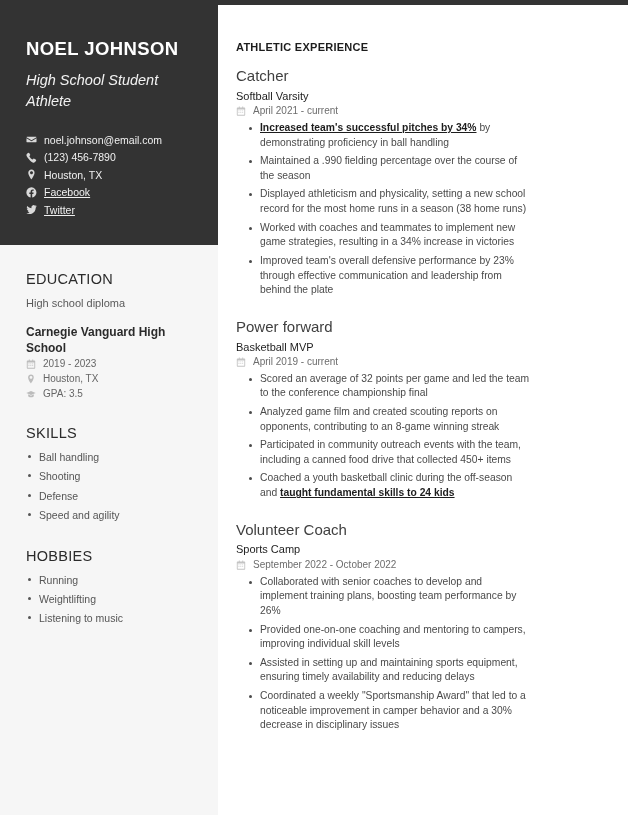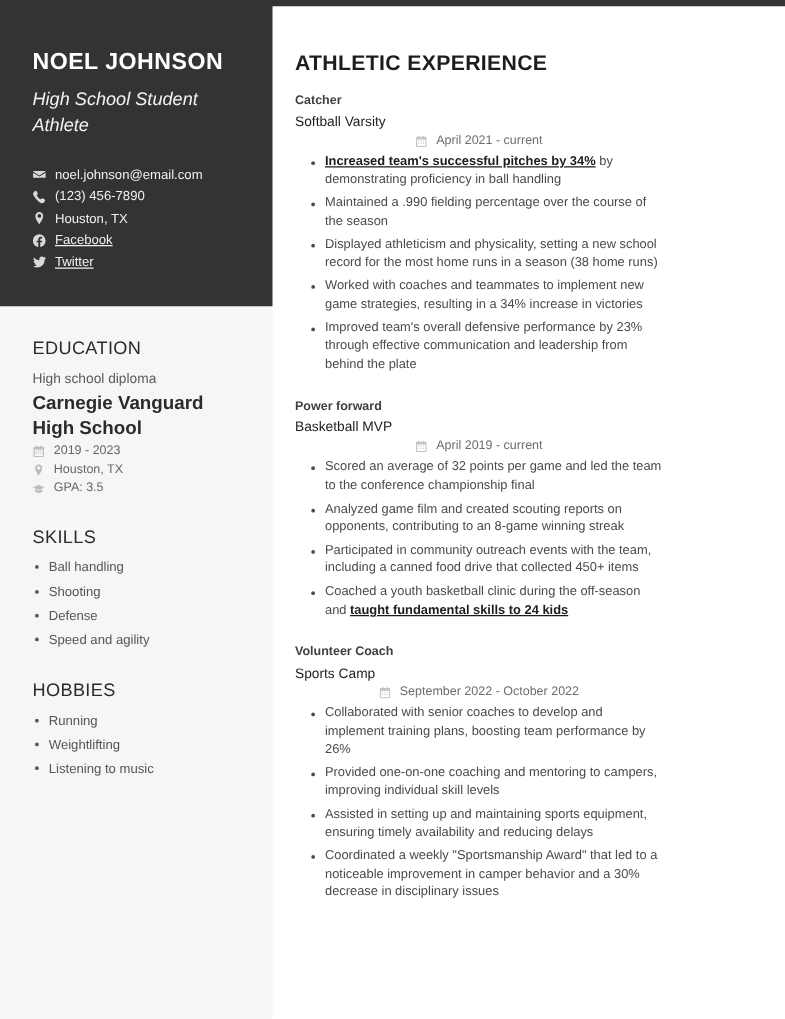--- a/index.html
+++ b/index.html
@@ -105,25 +105,25 @@
     letter-spacing: 0.3px;
     margin-bottom: 9px;
   }
 
   .edu-degree {
     font-size: 11px;
     color: #5a5a5a;
     line-height: 1.45;
   }
   .edu-school {
-    font-size: 15px;
+    font-size: 12px;
     font-weight: bold;
     color: #2b2b2b;
     line-height: 1.35;
-    margin-top: 1px;
+    margin-top: 12px;
     margin-bottom: 3px;
   }
 
   .meta-row {
     display: flex;
     align-items: center;
     font-size: 10px;
     color: #666666;
     line-height: 1.0;
     margin-bottom: 5px;
@@ -158,53 +158,52 @@
   }
 
   
   .main {
     flex: 1 1 auto;
     background: #ffffff;
     padding: 41px 14px 0 18px;
   }
 
   .main-heading {
-    font-size: 17px;
+    font-size: 11px;
     font-weight: bold;
     color: #1d1d1d;
     letter-spacing: 0.25px;
     margin-bottom: 14px;
   }
 
   .entry { margin-bottom: 20px; }
 
   .entry-role {
-    font-size: 10px;
-    font-weight: 700;
+    font-size: 15px;
+    font-weight: 400;
     color: #3f3f3f;
     line-height: 1.25;
     margin-bottom: 3px;
   }
 
   .entry-org {
     font-size: 11px;
     font-weight: normal;
     color: #1d1d1d;
     line-height: 1.3;
     margin-bottom: 3px;
   }
 
   .entry-date {
     display: flex;
     align-items: center;
     font-size: 10px;
     color: #6d6d6d;
     line-height: 1.0;
     margin-bottom: 5px;
-    justify-content: center;
   }
   .entry-date .ico {
     width: 13px;
     flex: 0 0 13px;
     display: inline-flex;
     align-items: center;
     margin-right: 4px;
   }
   .entry-date .ico svg { display: block; }
 

